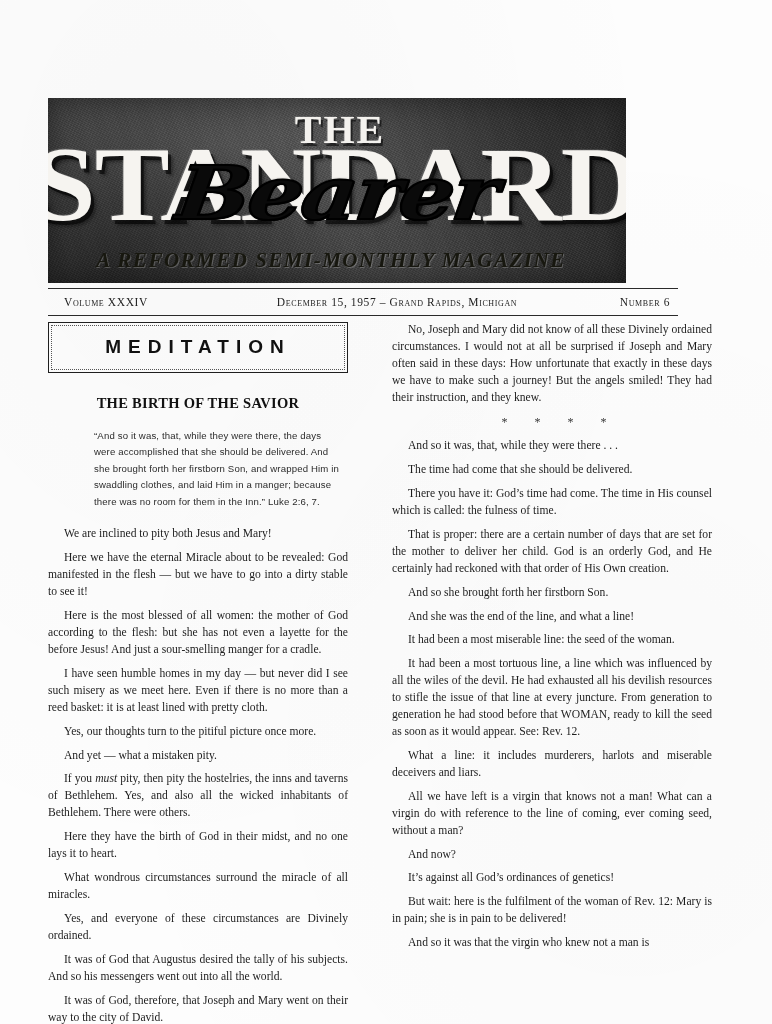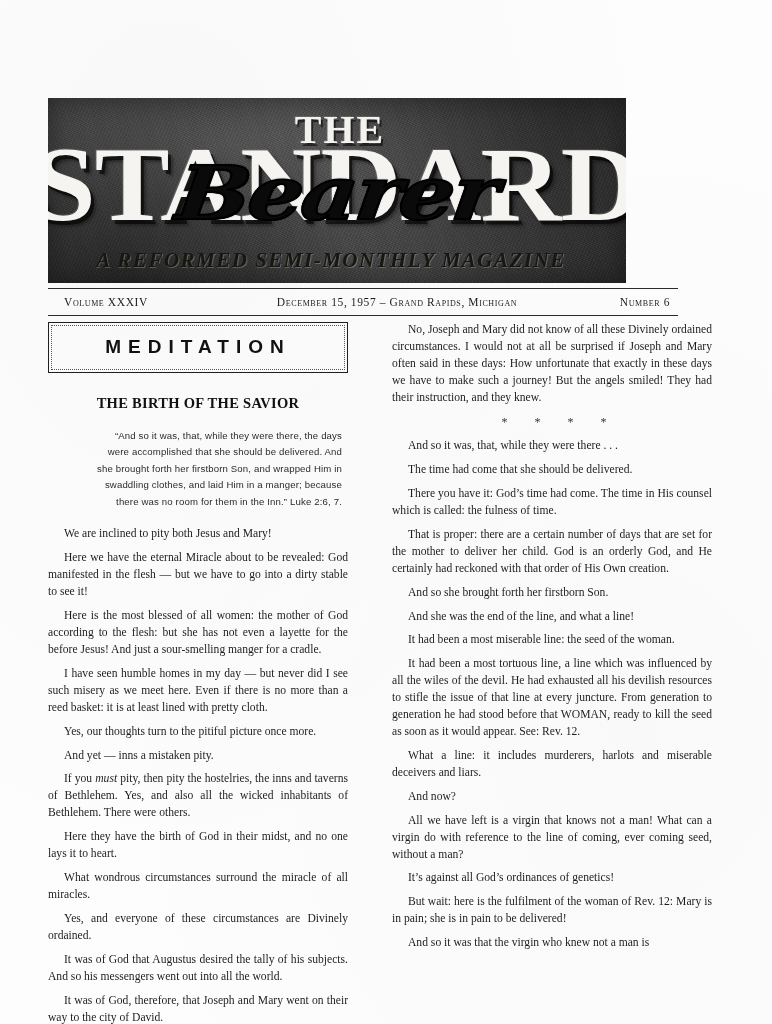--- a/index.html
+++ b/index.html
@@ -180,21 +180,21 @@
     color: #111;
   }
 
   
   .scripture {
     margin: 0 6px 16px 46px;
     font-family: "Liberation Sans", sans-serif;
     font-size: 9.6px;
     line-height: 1.72;
     letter-spacing: 0.15px;
-    text-align: right;
+    text-align: left;
     color: #2b2b2b;
   }
 
   
   .stars {
     text-align: center;
     font-size: 12px;
     letter-spacing: 12px;
     margin: 10px 0 12px 0;
     color: #333;
@@ -232,21 +232,21 @@
     <div class="scripture">
       <span>“And so it was, that, while they were there, the days were accomplished that she should be delivered. And she brought forth her firstborn Son, and wrapped Him in swaddling clothes, and laid Him in a manger; because there was no room for them in the Inn.”</span>
       <span>Luke 2:6, 7.</span>
     </div>
 
     <p>We are inclined to pity both Jesus and Mary!</p>
     <p>Here we have the eternal Miracle about to be revealed: God manifested in the flesh — but we have to go into a dirty stable to see it!</p>
     <p>Here is the most blessed of all women: the mother of God according to the flesh: but she has not even a layette for the before Jesus! And just a sour-smelling manger for a cradle.</p>
     <p>I have seen humble homes in my day — but never did I see such misery as we meet here. Even if there is no more than a reed basket: it is at least lined with pretty cloth.</p>
     <p>Yes, our thoughts turn to the pitiful picture once more.</p>
-    <p>And yet — inns a mistaken pity.</p>
+    <p>And yet — what a mistaken pity.</p>
 
     <p><span>If you </span><em class="ital">must</em><span> pity, then pity the hostelries, the inns and taverns of Bethlehem. Yes, and also all the wicked inhabitants of Bethlehem. There were others.</span></p>
 
     <p>Here they have the birth of God in their midst, and no one lays it to heart.</p>
     <p>What wondrous circumstances surround the miracle of all miracles.</p>
     <p>Yes, and everyone of these circumstances are Divinely ordained.</p>
     <p>It was of God that Augustus desired the tally of his subjects. And so his messengers went out into all the world.</p>
     <p>It was of God, therefore, that Joseph and Mary went on their way to the city of David.</p>
   </div>
 
@@ -257,20 +257,20 @@
 
     <p>And so it was, that, while they were there . . .</p>
     <p>The time had come that she should be delivered.</p>
     <p>There you have it: God’s time had come. The time in His counsel which is called: the fulness of time.</p>
     <p>That is proper: there are a certain number of days that are set for the mother to deliver her child. God is an orderly God, and He certainly had reckoned with that order of His Own creation.</p>
     <p>And so she brought forth her firstborn Son.</p>
     <p>And she was the end of the line, and what a line!</p>
     <p>It had been a most miserable line: the seed of the woman.</p>
     <p>It had been a most tortuous line, a line which was influenced by all the wiles of the devil. He had exhausted all his devilish resources to stifle the issue of that line at every juncture. From generation to generation he had stood before that WOMAN, ready to kill the seed as soon as it would appear. See: Rev. 12.</p>
     <p>What a line: it includes murderers, harlots and miserable deceivers and liars.</p>
+    <p>All we have left is a virgin that knows not a man! What can a virgin do with reference to the line of coming, ever coming seed, without a man?</p>
     <p>And now?</p>
-    <p>All we have left is a virgin that knows not a man! What can a virgin do with reference to the line of coming, ever coming seed, without a man?</p>
     <p>It’s against all God’s ordinances of genetics!</p>
     <p>But wait: here is the fulfilment of the woman of Rev. 12: Mary is in pain; she is in pain to be delivered!</p>
     <p>And so it was that the virgin who knew not a man is</p>
   </div>
 
 </div>
 
 </body></html>

